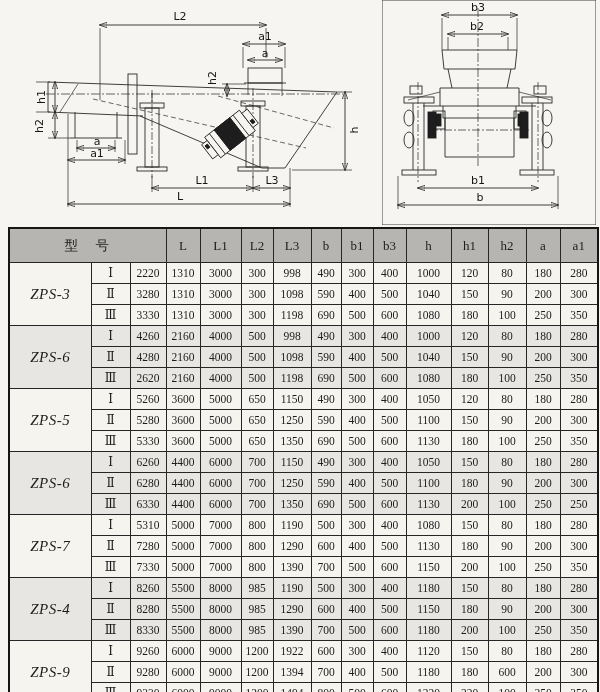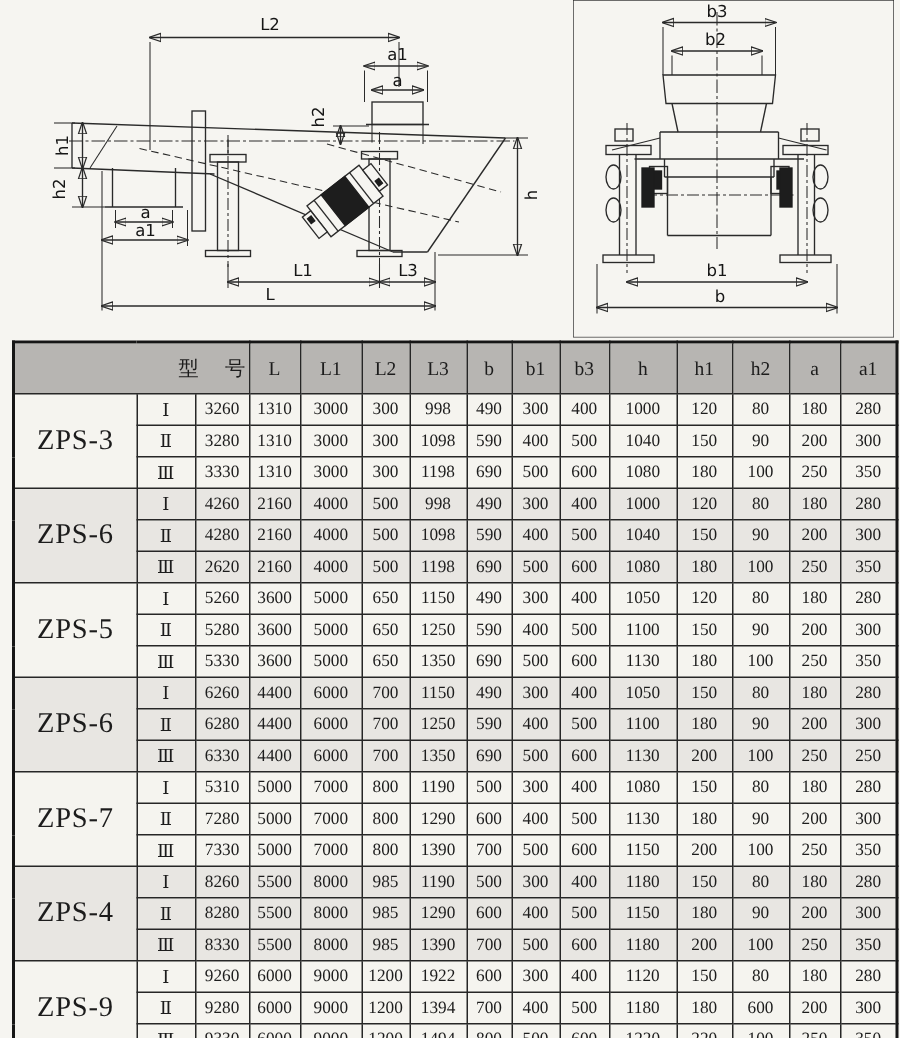--- a/index.html
+++ b/index.html
@@ -26,23 +26,23 @@
   table.spec th, table.spec td{
     border:1px solid #262626;
     text-align:center;vertical-align:middle;
     padding:0;overflow:hidden;white-space:nowrap;
   }
   table.spec{border:2px solid #161616;}
   table.spec th{
     height:33px;background:#b7b5b2;
     font-size:13px;font-weight:normal;
   }
-  table.spec th.model-header{font-size:13.5px;letter-spacing:2px;text-align:right;}
+  table.spec th.model-header{font-size:13.5px;letter-spacing:2px;}
   table.spec td{height:20px;font-size:11.5px;}
-  table.spec td.model{font-size:19px;letter-spacing:0.5px;}
+  table.spec td.model{font-size:15px;letter-spacing:0.5px;font-style:italic;}
   table.spec td.variant{font-size:12px;font-family:"DejaVu Serif","DejaVu Sans",serif;}
   table.spec tr.shaded td{background:#e8e6e2;}
 </style>
 </head>
 <body>
 
 <div class="diagram-area">
 
   <svg style="left:8px" width="372" height="225" viewBox="0 0 372 225">
     <defs>
@@ -251,21 +251,21 @@
       <th>h1</th>
       <th>h2</th>
       <th>a</th>
       <th>a1</th>
     </tr>
   </thead>
   <tbody>
       <tr>
         <td rowspan="3" class="model">ZPS-3</td>
         <td class="variant">Ⅰ</td>
-        <td class="num">3260</td>
+        <td class="num">2220</td>
         <td class="num">1310</td>
         <td class="num">3000</td>
         <td class="num">300</td>
         <td class="num">998</td>
         <td class="num">490</td>
         <td class="num">300</td>
         <td class="num">400</td>
         <td class="num">1000</td>
         <td class="num">120</td>
         <td class="num">80</td>

